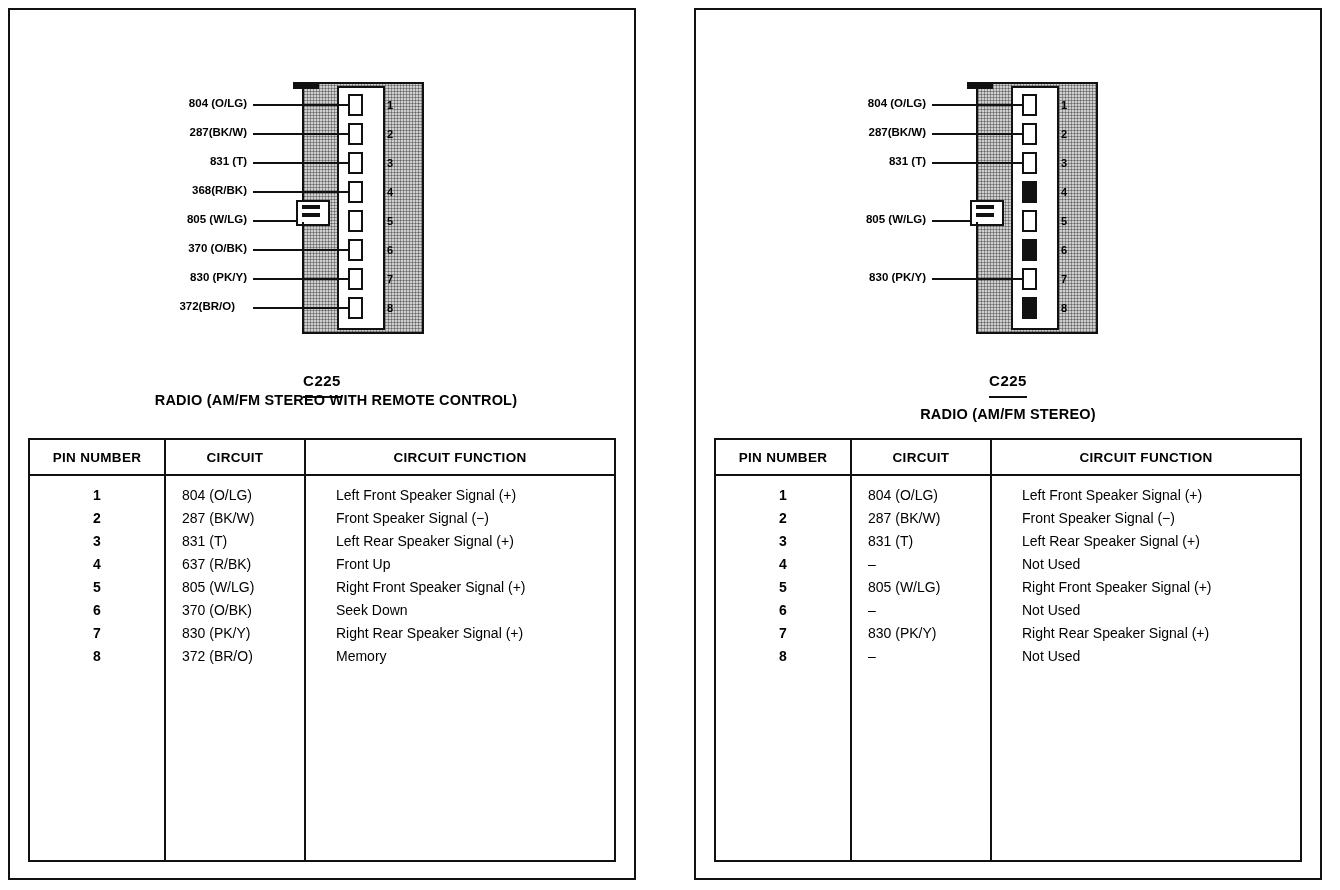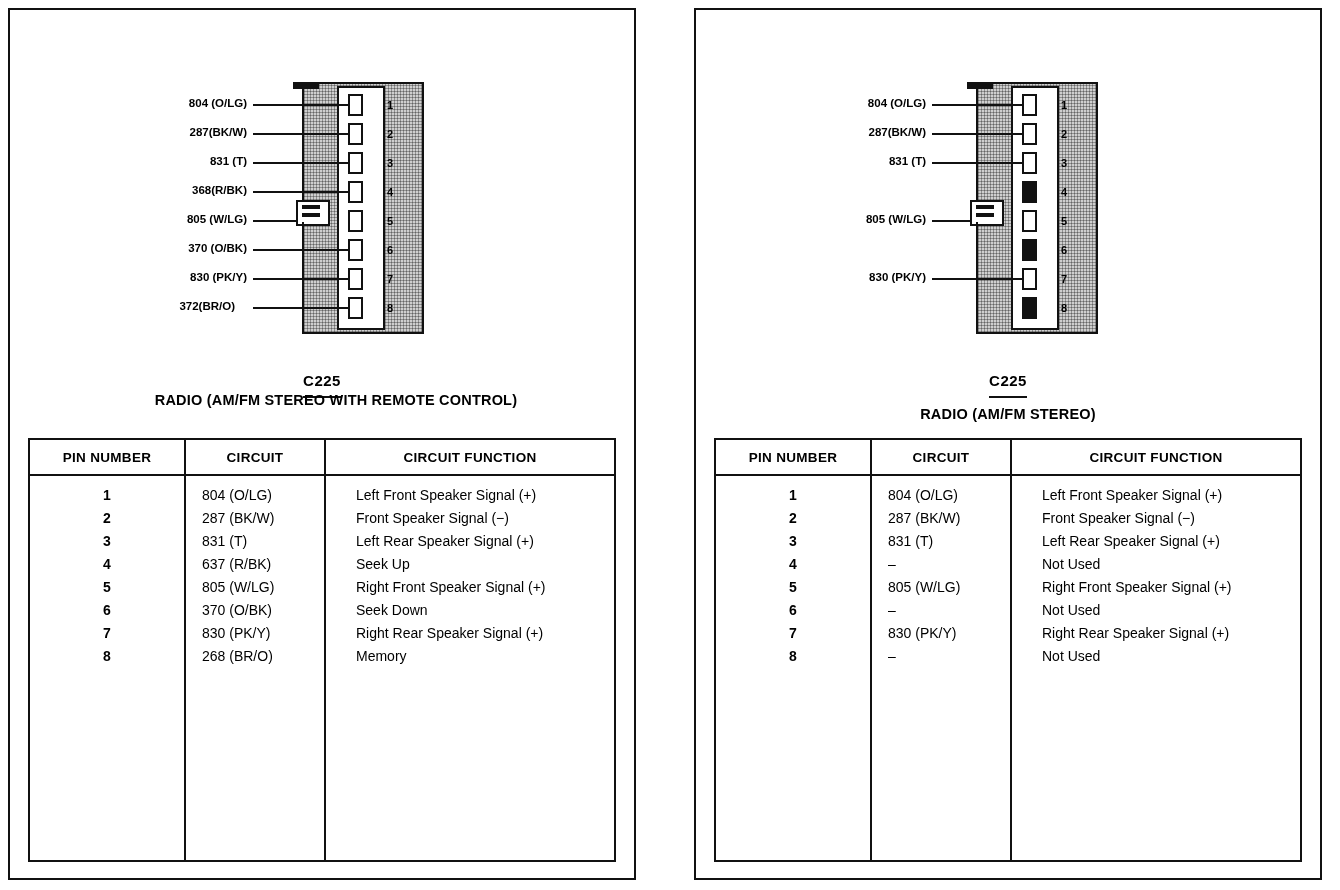--- a/index.html
+++ b/index.html
@@ -138,21 +138,21 @@
     flex: 0 0 auto;
   }
   .thead div {
     display: flex;
     align-items: center;
     justify-content: center;
     font-size: 13.5px;
     font-weight: bold;
     letter-spacing: 0.3px;
   }
-  .col-pin   { width: 156px; border-right: 2px solid #111; box-sizing: border-box; }
+  .col-pin   { width: 136px; border-right: 2px solid #111; box-sizing: border-box; }
   .col-cir   { width: 140px; border-right: 2px solid #111; box-sizing: border-box; }
   .col-fun   { flex: 1; }
   .tbody {
     flex: 1 1 auto;
     display: flex;
     position: relative;
   }
   .tbody .col-pin, .tbody .col-cir, .tbody .col-fun {
     padding-top: 8px;
     box-sizing: border-box;
@@ -247,27 +247,27 @@
           <div class="cellrow">8</div>
         </div>
         <div class="col-cir">
           <div class="cellrow">804 (O/LG)</div>
           <div class="cellrow">287 (BK/W)</div>
           <div class="cellrow">831 (T)</div>
           <div class="cellrow">637 (R/BK)</div>
           <div class="cellrow">805 (W/LG)</div>
           <div class="cellrow">370 (O/BK)</div>
           <div class="cellrow">830 (PK/Y)</div>
-          <div class="cellrow">268 (BR/O)</div>
+          <div class="cellrow">372 (BR/O)</div>
         </div>
         <div class="col-fun">
           <div class="cellrow">Left Front Speaker Signal (+)</div>
           <div class="cellrow">Front Speaker Signal (−)</div>
           <div class="cellrow">Left Rear Speaker Signal (+)</div>
-          <div class="cellrow">Seek Up</div>
+          <div class="cellrow">Front Up</div>
           <div class="cellrow">Right Front Speaker Signal (+)</div>
           <div class="cellrow">Seek Down</div>
           <div class="cellrow">Right Rear Speaker Signal (+)</div>
           <div class="cellrow">Memory</div>
         </div>
       </div>
     </div>
   </div>
 
   <div class="panel" id="panel-right">

